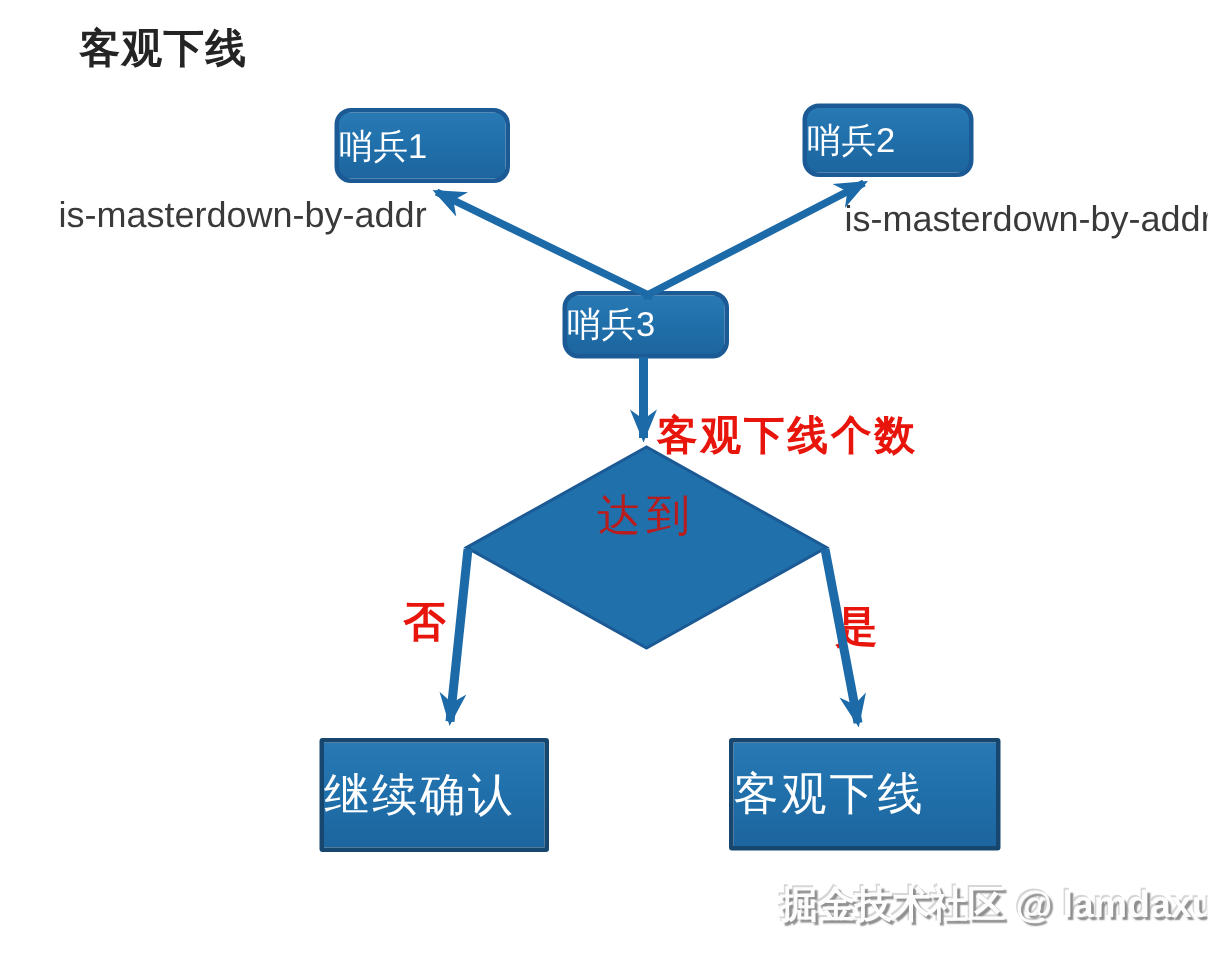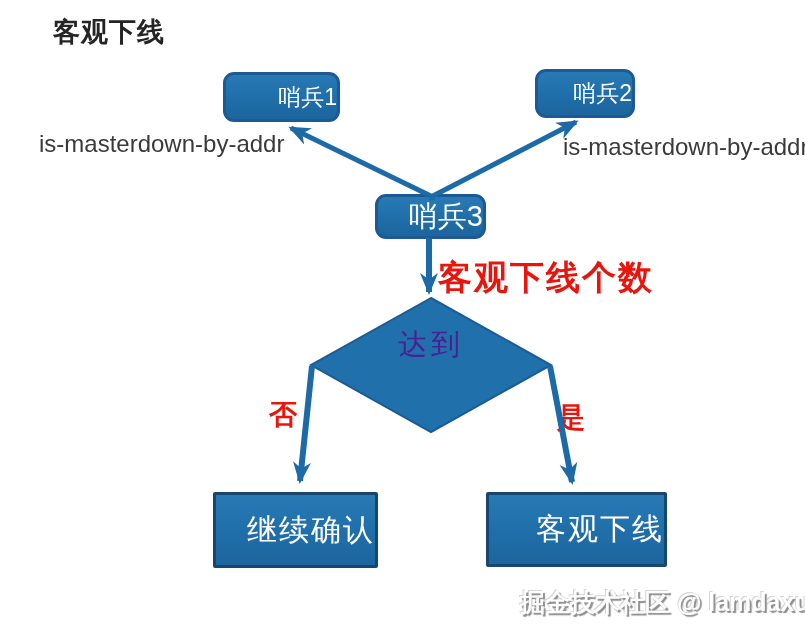--- a/index.html
+++ b/index.html
@@ -25,62 +25,62 @@
     font-size: 24px;
     color: #3a3a3a;
   }
   .edge-label.left  { left: 16px;  top: 130px; }
   .edge-label.right { left: 540px; top: 133px; }
   .red-label {
     position: absolute;
     color: #e8150c;
     font-weight: bold;
   }
-  .red-label.count { left: 415px; top: 255px; font-size: 34px; letter-spacing: 2px; }
+  .red-label.count { left: 415px; top: 272px; font-size: 27px; letter-spacing: 2px; }
   .red-label.no    { left: 246px; top: 396px; font-size: 28px; }
   .red-label.yes   { left: 534px; top: 399px; font-size: 28px; }
   .node {
     position: absolute;
     display: flex;
     align-items: center;
-    justify-content: flex-end;
+    justify-content: flex-start;
     color: #ffffff;
     box-sizing: border-box;
     background: linear-gradient(180deg, #2879b4 0%, #2070ab 45%, #1d659e 100%);
   }
   .node.rounded {
     border: 3px solid #1b5a94;
     border-radius: 11px;
     font-size: 23px;
   }
   .node.square {
     border: 3px solid #17466e;
     border-radius: 2px;
     font-size: 30px;
     letter-spacing: 2px;
   }
   #node-sentinel1 { left: 200px; top: 72px;  width: 117px; height: 50px; }
-  #node-sentinel2 { left: 512px; top: 69px;  width: 100px; height: 49px; }
-  #node-sentinel3 { left: 352px; top: 194px; width: 111px; height: 45px; font-size: 29px; z-index: 1; }
-  #node-continue  { left: 190px; top: 492px; width: 165px; height: 76px; }
+  #node-sentinel2 { left: 512px; top: 69px;  width: 114px; height: 49px; }
+  #node-sentinel3 { left: 352px; top: 194px; width: 111px; height: 45px; font-size: 23px; z-index: 1; }
+  #node-continue  { left: 190px; top: 492px; width: 153px; height: 76px; }
   #node-offline   { left: 463px; top: 492px; width: 181px; height: 75px; }
   .connector-layer {
     position: absolute;
     left: 0; top: 0;
     width: 805px; height: 640px;
     z-index: 2;
     pointer-events: none;
   }
   .decision-text {
     position: absolute;
     left: 308px; top: 326px;
     width: 200px;
     z-index: 3;
     text-align: center;
-    color: #4c1d95;
+    color: #b91c1c;
     line-height: 1.25;
   }
   .decision-text .l1 { font-size: 29px; letter-spacing: 4px; }
   .decision-text .l2 { font-size: 27px; }
   .watermark {
     position: absolute;
     left: 497px; top: 586px;
     font-size: 25px;
     font-weight: bold;
     color: #fdfdfd;

